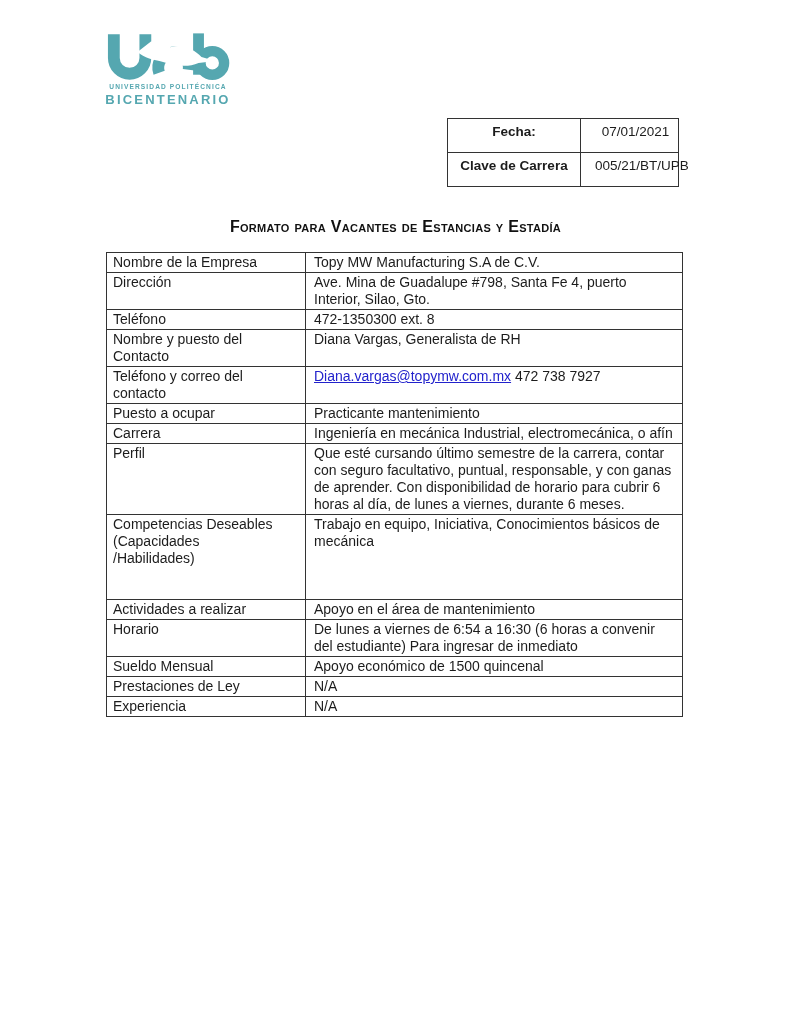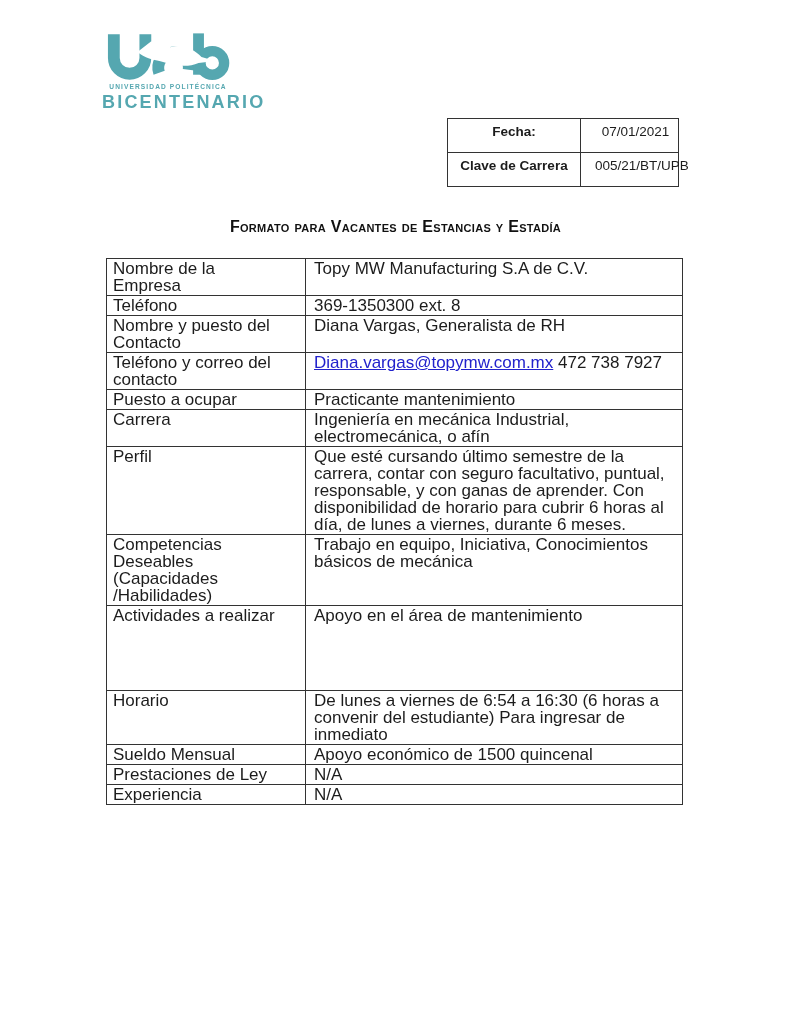--- a/index.html
+++ b/index.html
@@ -17,21 +17,21 @@
   .logo {
     position: absolute; left: 102px; top: 32px; width: 132px;
     text-align: center;
   }
   .logo svg { display: block; margin: 0 auto; }
   .logo-line1 {
     color: var(--accent); font-size: 6.6px; font-weight: bold;
     letter-spacing: 1.1px; margin-top: 1px; white-space: nowrap;
   }
   .logo-line2 {
-    color: var(--accent); font-size: 18px; font-weight: bold;
+    color: var(--accent); font-size: 13px; font-weight: bold;
     letter-spacing: 2.2px; margin-top: 2px; white-space: nowrap;
   }
 
   
   .header-table {
     position: absolute; left: 447px; top: 118px;
     border-collapse: collapse; table-layout: fixed; width: 231px;
     font-size: 13.5px;
   }
   .header-table td {
@@ -47,21 +47,21 @@
     position: absolute; left: 0; top: 218px; width: 791px;
     text-align: center; font-weight: bold; font-size: 16px;
     font-variant: small-caps; letter-spacing: 0.3px;
     color: #111;
   }
 
   
   .vacancy-table {
     position: absolute; left: 106px; top: 252px;
     border-collapse: collapse; table-layout: fixed; width: 576px;
-    font-size: 17px; line-height: 17px; margin-top: 6px;
+    font-size: 14px; line-height: 17px;
   }
   .vacancy-table td {
     border: 1.5px solid var(--line);
     vertical-align: top;
     padding: 1px 6px 1px 6px;
   }
   .vacancy-table td.label-cell { width: 199px; padding-right: 22px; }
   .vacancy-table td.value-cell { width: 377px; padding-left: 8px; }
   
   .vacancy-table tr:nth-child(9) { height: 85px; }
@@ -103,22 +103,26 @@
 
   <div class="doc-title">Formato para Vacantes de Estancias y Estadía</div>
 
   <table class="vacancy-table">
     <tbody>
         <tr>
           <td class="label-cell">Nombre de la Empresa</td>
           <td class="value-cell">Topy MW Manufacturing S.A de C.V.</td>
         </tr>
         <tr>
+          <td class="label-cell">Dirección</td>
+          <td class="value-cell">Ave. Mina de Guadalupe #798, Santa Fe 4, puerto Interior, Silao, Gto.</td>
+        </tr>
+        <tr>
           <td class="label-cell">Teléfono</td>
-          <td class="value-cell">369-1350300 ext. 8</td>
+          <td class="value-cell">472-1350300 ext. 8</td>
         </tr>
         <tr>
           <td class="label-cell">Nombre y puesto del Contacto</td>
           <td class="value-cell">Diana Vargas, Generalista de RH</td>
         </tr>
         <tr>
           <td class="label-cell">Teléfono y correo del contacto</td>
           <td class="value-cell"><a href="#">Diana.vargas@topymw.com.mx</a> 472 738 7927</td>
         </tr>
         <tr>

